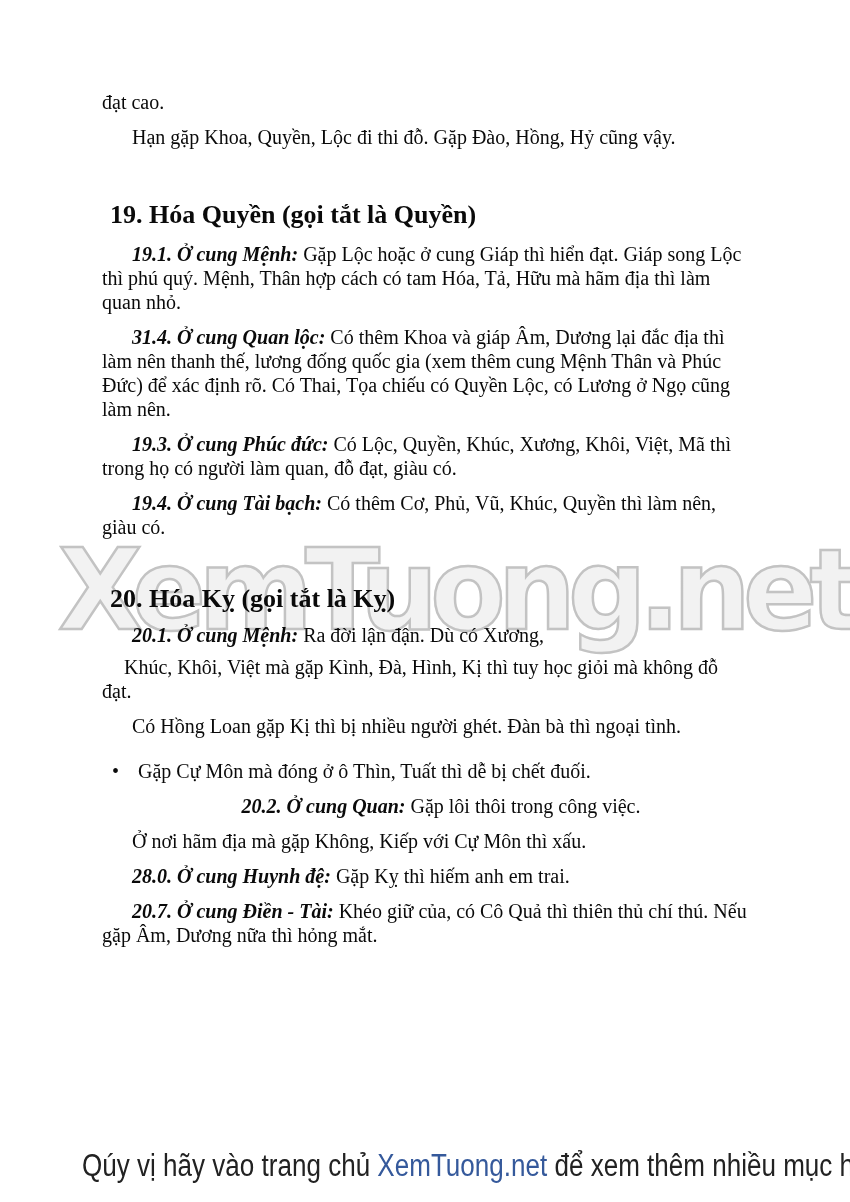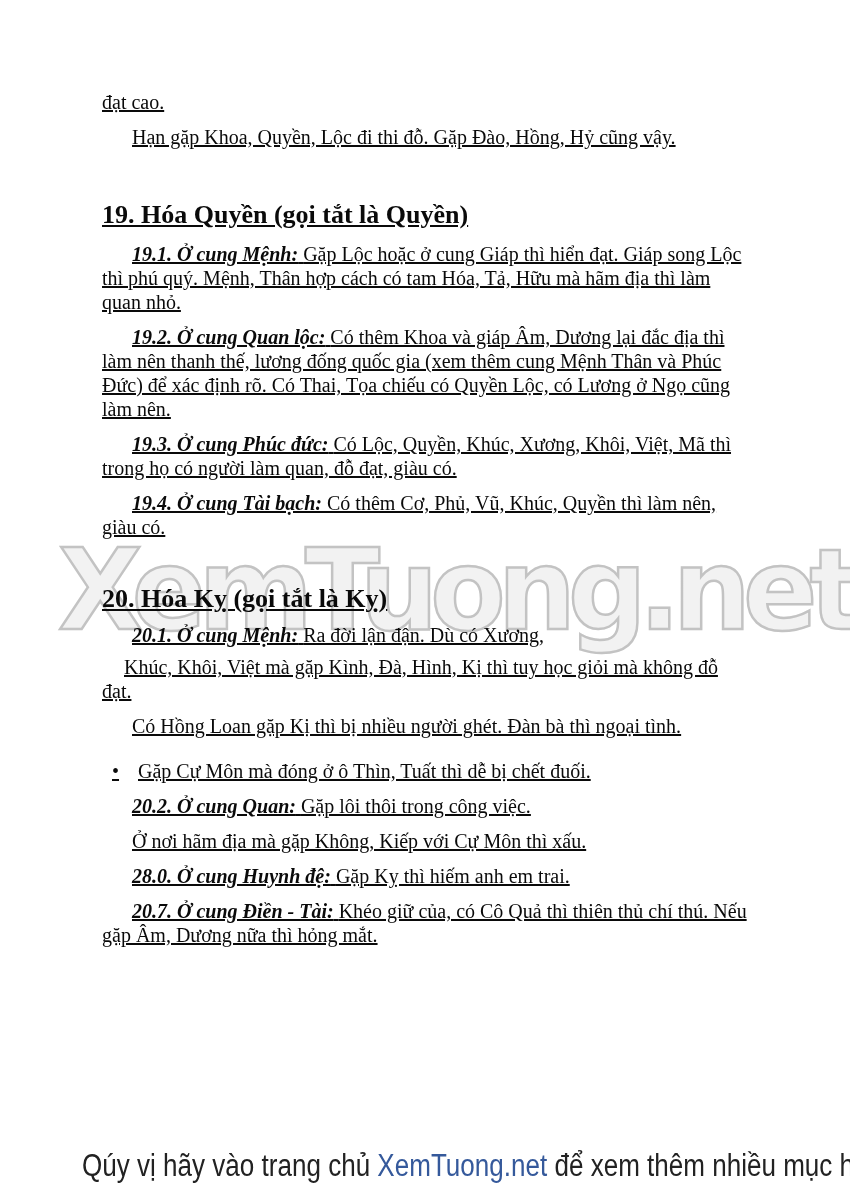--- a/index.html
+++ b/index.html
@@ -12,38 +12,38 @@
     position:absolute;left:58px;top:534px;z-index:0;
     font-family:"DejaVu Sans",sans-serif;font-weight:700;
     font-size:112px;letter-spacing:-8px;line-height:1;
     color:#f2f2f2;
     -webkit-text-stroke:2.5px #c3c3c3;
     text-shadow:0 0 1px #c9c9c9;
     transform:scaleX(0.98);transform-origin:left center;
     white-space:nowrap;user-select:none;pointer-events:none;
   }
 
-  .content{position:relative;z-index:1;padding:90px 100px 0 102px;text-decoration:underline;}
+  .content{position:relative;z-index:1;padding:90px 100px 0 102px;}
 
   p.para{margin:11px 0 0 0;font-size:20px;line-height:24px;text-indent:30px;}
   p.para.first{margin-top:0;text-indent:0;}
   p.para.cont{text-indent:22px;}
 
-  h2.heading{font-size:26px;line-height:32px;font-weight:700;margin:0;
+  h2.heading{font-size:26px;line-height:32px;font-weight:700;margin:8px;
              font-family:"Liberation Serif",serif;}
   h2.h19{margin-top:50px;}
   h2.h20{margin-top:44px;}
 
   p.labeled{margin:11px 0 0 0;font-size:20px;line-height:24px;text-indent:30px;}
   p.labeled.tight{margin-top:8px;}
   .lbl{font-weight:700;font-style:italic;}
 
   .bullet{display:flex;margin:21px 0 0 10px;font-size:20px;line-height:24px;}
   .bullet .dot{width:26px;flex:0 0 26px;text-align:left;font-size:20px;}
-  .after-bullet{margin-top:18px;}
+  .after-bullet{margin-top:18px;text-align:center;}
 
   .footer{
     position:absolute;left:0;top:1146px;width:850px;text-align:center;z-index:1;
     font-family:"Liberation Sans",sans-serif;font-size:31px;line-height:40px;color:#222;
   }
   .footer .squeeze{display:inline-block;transform:scaleX(0.84);transform-origin:center;white-space:nowrap;}
   .footer a.site-link{color:#35599b;text-decoration:none;cursor:pointer;}
 </style>
 </head>
 <body>
@@ -53,21 +53,21 @@
   <div class="watermark">XemTuong.net</div>
 
   <div class="content">
 
     <p class="para first">đạt cao.</p>
     <p class="para">Hạn gặp Khoa, Quyền, Lộc đi thi đỗ. Gặp Đào, Hồng, Hỷ cũng vậy.</p>
 
     <h2 class="heading h19">19. Hóa Quyền (gọi tắt là Quyền)</h2>
 
     <p class="labeled"><span class="lbl">19.1. Ở cung Mệnh:</span> <span>Gặp Lộc hoặc ở cung Giáp thì hiển đạt. Giáp song Lộc thì phú quý. Mệnh, Thân hợp cách có tam Hóa, Tả, Hữu mà hãm địa thì làm quan nhỏ.</span></p>
-    <p class="labeled"><span class="lbl">19.2. Ở cung Quan lộc:</span> <span>Có thêm Khoa và giáp Âm, Dương lại đắc địa thì làm nên thanh thế, lương đống quốc gia (xem thêm cung Mệnh Thân và Phúc Đức) để xác định rõ. Có Thai, Tọa chiếu có Quyền Lộc, có Lương ở Ngọ cũng làm nên.</span></p>
+    <p class="labeled"><span class="lbl">31.4. Ở cung Quan lộc:</span> <span>Có thêm Khoa và giáp Âm, Dương lại đắc địa thì làm nên thanh thế, lương đống quốc gia (xem thêm cung Mệnh Thân và Phúc Đức) để xác định rõ. Có Thai, Tọa chiếu có Quyền Lộc, có Lương ở Ngọ cũng làm nên.</span></p>
     <p class="labeled"><span class="lbl">19.3. Ở cung Phúc đức:</span> <span>Có Lộc, Quyền, Khúc, Xương, Khôi, Việt, Mã thì trong họ có người làm quan, đỗ đạt, giàu có.</span></p>
     <p class="labeled"><span class="lbl">19.4. Ở cung Tài bạch:</span> <span>Có thêm Cơ, Phủ, Vũ, Khúc, Quyền thì làm nên, giàu có.</span></p>
 
     <h2 class="heading h20">20. Hóa Kỵ (gọi tắt là Kỵ)</h2>
 
     <p class="labeled tight"><span class="lbl">20.1. Ở cung Mệnh:</span> <span>Ra đời lận đận. Dù có Xương,</span></p>
     <p class="para cont tight" style="margin-top:8px">Khúc, Khôi, Việt mà gặp Kình, Đà, Hình, Kị thì tuy học giỏi mà không đỗ đạt.</p>
     <p class="para">Có Hồng Loan gặp Kị thì bị nhiều người ghét. Đàn bà thì ngoại tình.</p>
 
     <div class="bullet">

